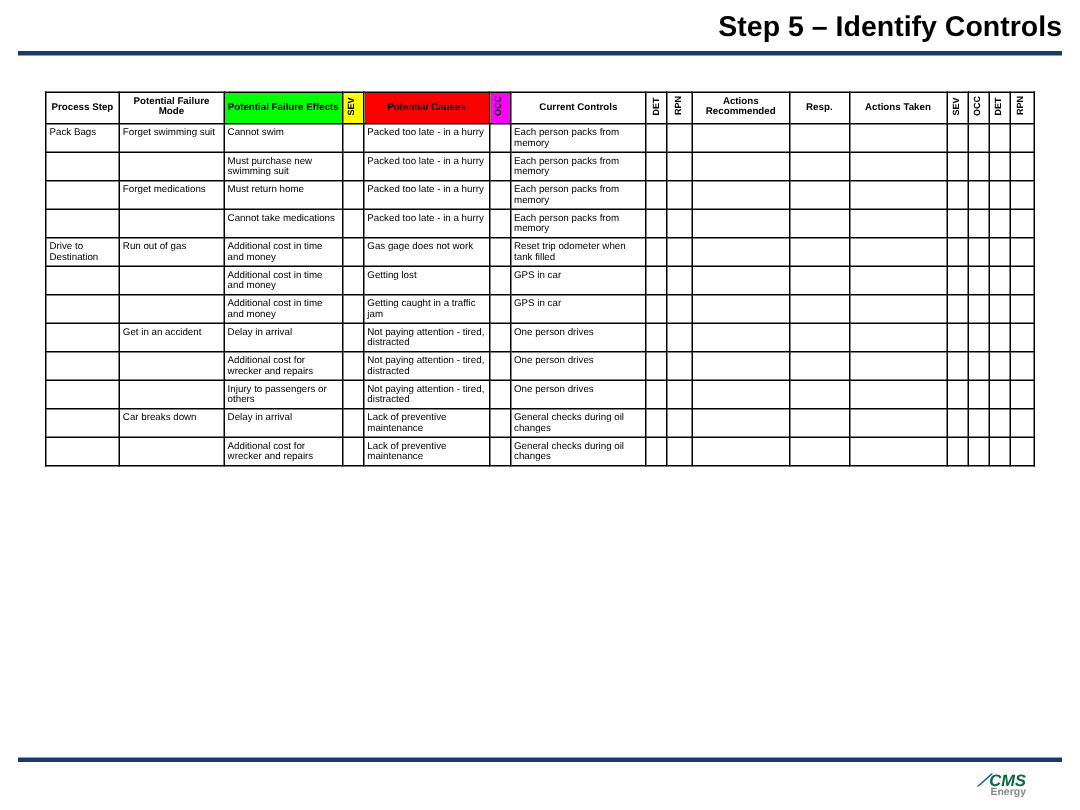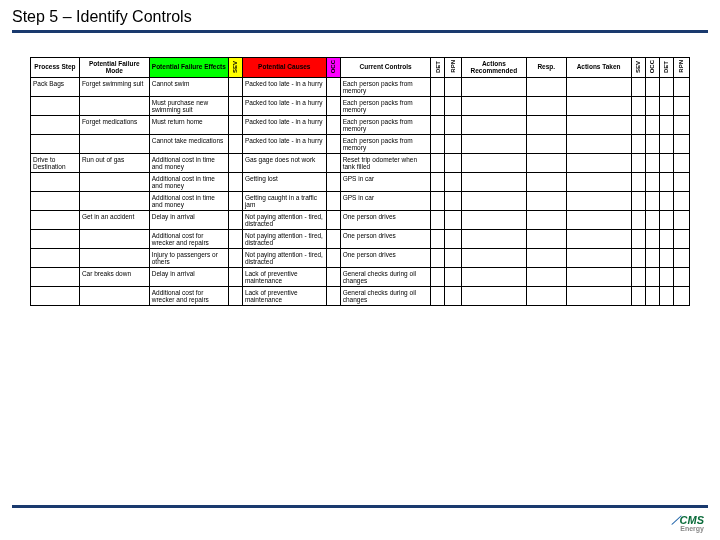--- a/index.html
+++ b/index.html
@@ -5,24 +5,25 @@
   * { box-sizing: border-box; }
   body {
     margin: 0;
     width: 720px;
     height: 540px;
     font-family: Arial, sans-serif;
     background: #fff;
     position: relative;
   }
   .title {
-    font-size: 16px;
-    font-weight: normal;
+    font-size: 19px;
+    font-weight: bold;
     padding: 8px 12px 4px 12px;
     color: #000;
+    text-align: right;
   }
   .rule-top {
     height: 3px;
     background: #1a3a6e;
     margin: 0 12px;
   }
   .table-wrap {
     margin: 24px 30px 0 30px;
   }
   table {
@@ -59,21 +60,21 @@
   }
   .rule-bottom {
     position:absolute;
     bottom:32px;
     left:12px; right:12px;
     height:3px;
     background:#1a3a6e;
   }
   .logo {
     position:absolute;
-    right:16px;
+    right:36px;
     bottom:8px;
     font-size:11px;
     font-weight:bold;
     font-style:italic;
     color:#0a6b3a;
   }
   .logo .swoosh { color:#1a60a8; }
   .logo .sub { color:#888; font-size:7px; font-style:normal; display:block; margin-top:-2px; text-align:right;}
 </style>
 </head>

